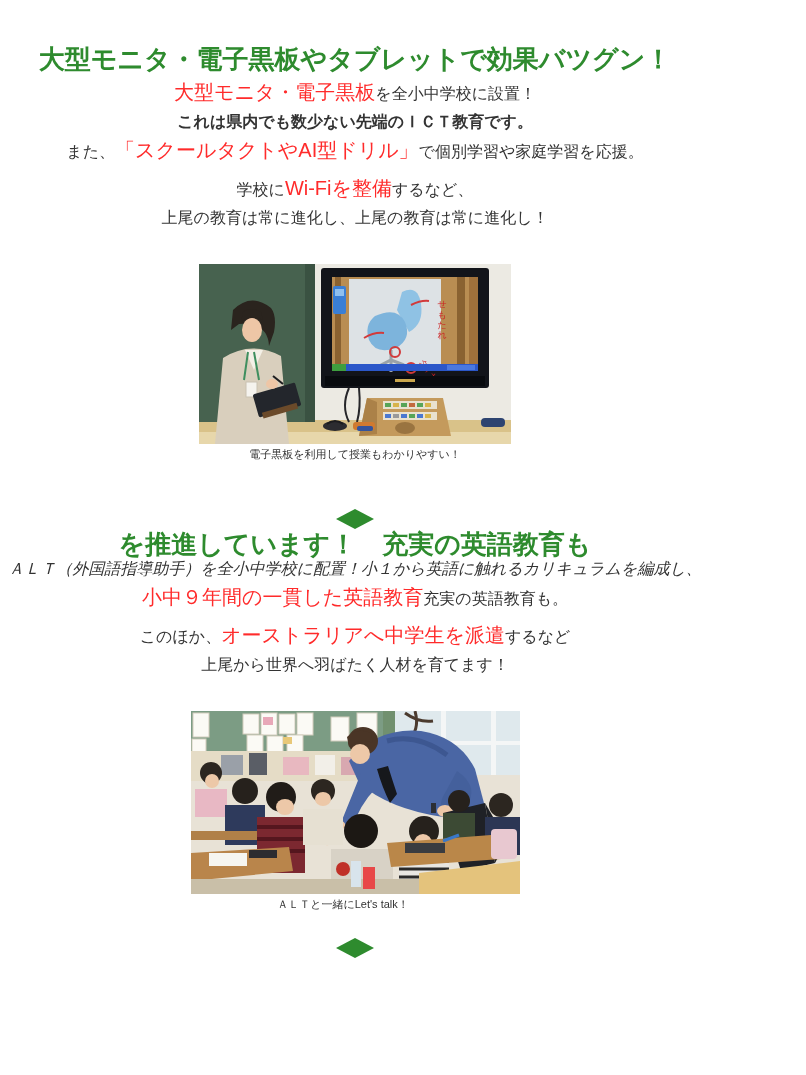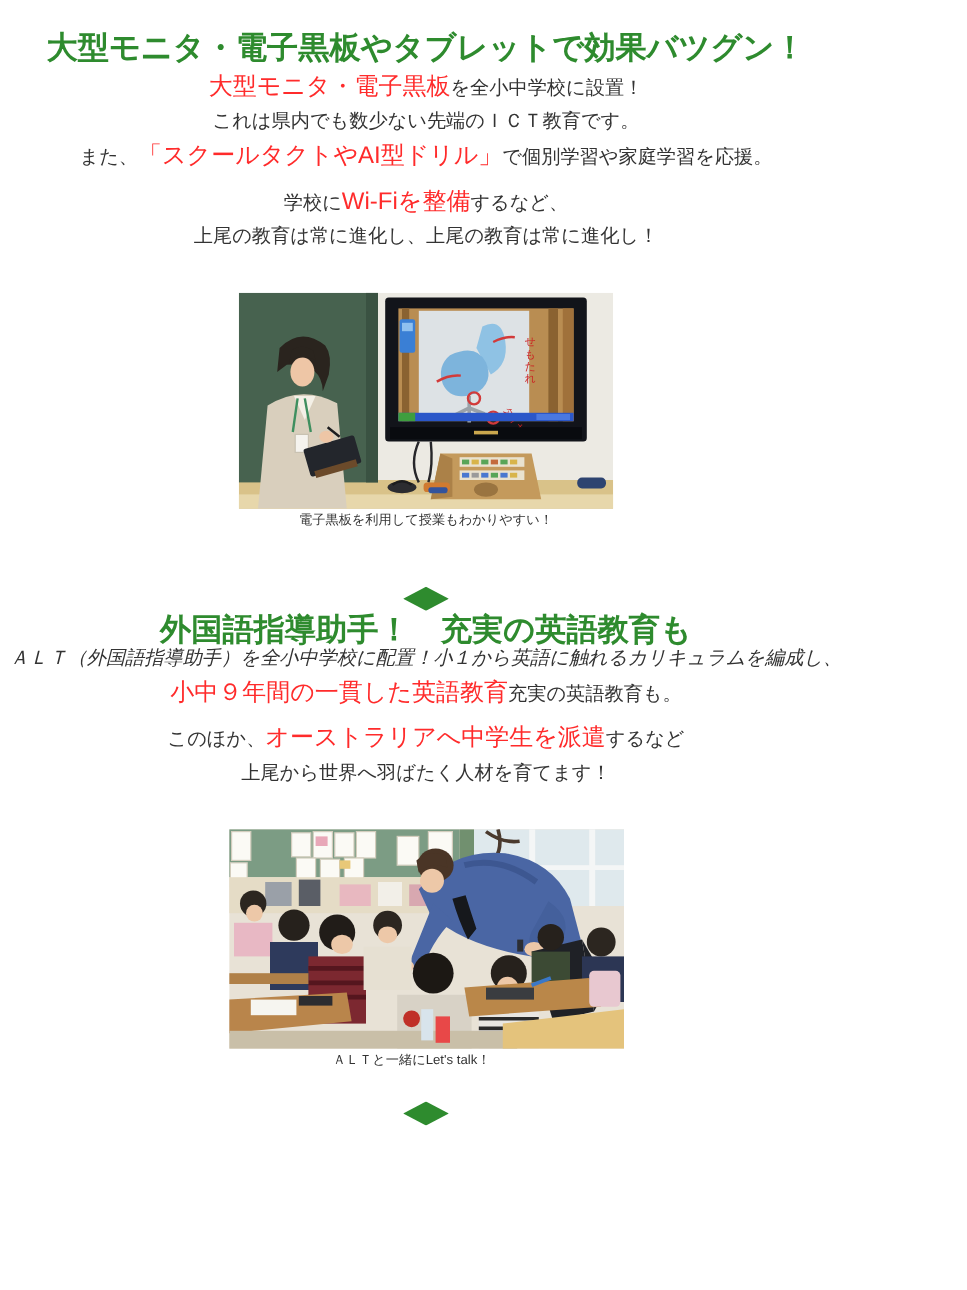--- a/index.html
+++ b/index.html
@@ -1,29 +1,29 @@
 <!DOCTYPE html>
 <html><head>
 <meta charset="utf-8">
 <style>
   html,body{margin:0;padding:0;}
   body{
     width:806px;height:1075px;background:#ffffff;overflow:hidden;
     font-family:"Liberation Sans","DejaVu Sans",sans-serif;
     color:#333333;
   }
-  .page{width:710px;padding-top:24px;box-sizing:border-box;}
+  .page{width:710px;padding-top:44px;box-sizing:border-box;}
   h1.sec-heading{
     margin:0;font-size:26px;line-height:30px;font-weight:bold;
     color:#2e8b2e;text-align:center;letter-spacing:0;
   }
   p.line{margin:0;text-align:center;font-size:16px;line-height:20px;color:#333333;}
   p.line .big-red{font-size:20px;color:#ff2b2b;}
   p.line.tall{line-height:36px;}
-  .mt10{margin-top:10px;} .mt6{margin-top:6px;} .mt28{margin-top:28px;}
+  .mt10{margin-top:10px;} .mt6{margin-top:6px;font-weight:bold;} .mt28{margin-top:28px;}
   .mt8{margin-top:8px;} .mt47{margin-top:47px;}
   .mt32{margin-top:32px;} .mt35{margin-top:35px;font-style:italic;} .mt9{margin-top:9px;}
   .mt7{margin-top:7px;} .mt26{margin-top:26px;}
   figure.photo-block{margin:36px auto 0;padding:0;}
   figure.photo-block .photo{display:block;line-height:0;}
   figure.photo-block figcaption{
     font-size:11px;line-height:15px;color:#333333;text-align:center;margin-top:3px;
   }
   .photo1-block{width:312px;}
   .photo2-block{width:329px;margin-top:38px;}
@@ -141,21 +141,21 @@
     </figure>
   </section>
 
   <div class="divider mt47">
     <svg width="38" height="20" viewBox="0 0 38 20">
       <polygon points="19,0 38,10 19,20 0,10" fill="#2e8b2e"></polygon>
     </svg>
   </div>
 
   <section>
-    <h1 class="sec-heading mt32">外国語指導助手！　充実の英語教育も</h1>
+    <h1 class="sec-heading mt32">を推進しています！　充実の英語教育も</h1>
 
     <p class="line mt35">ＡＬＴ（外国語指導助手）を全小中学校に配置！小１から英語に触れるカリキュラムを編成し、</p>
 
     <p class="line tall mt9"><span class="big-red">小中９年間の一貫した英語教育</span><span>充実の英語教育も。</span></p>
 
     <p class="line tall mt7"><span>このほか、</span><span class="big-red">オーストラリアへ中学生を派遣</span><span>するなど</span></p>
 
     <p class="line mt7">上尾から世界へ羽ばたく人材を育てます！</p>
 
     <figure class="photo-block photo2-block">

